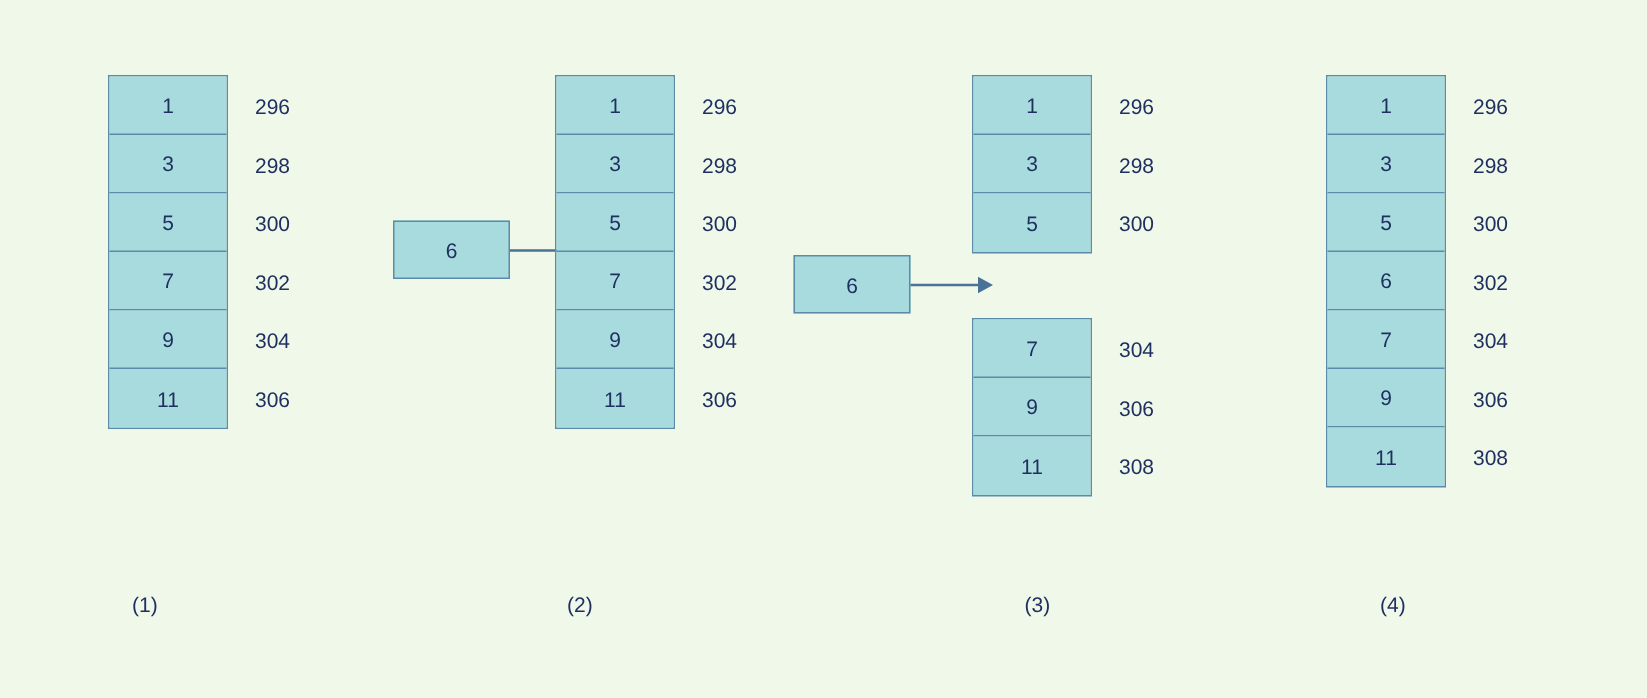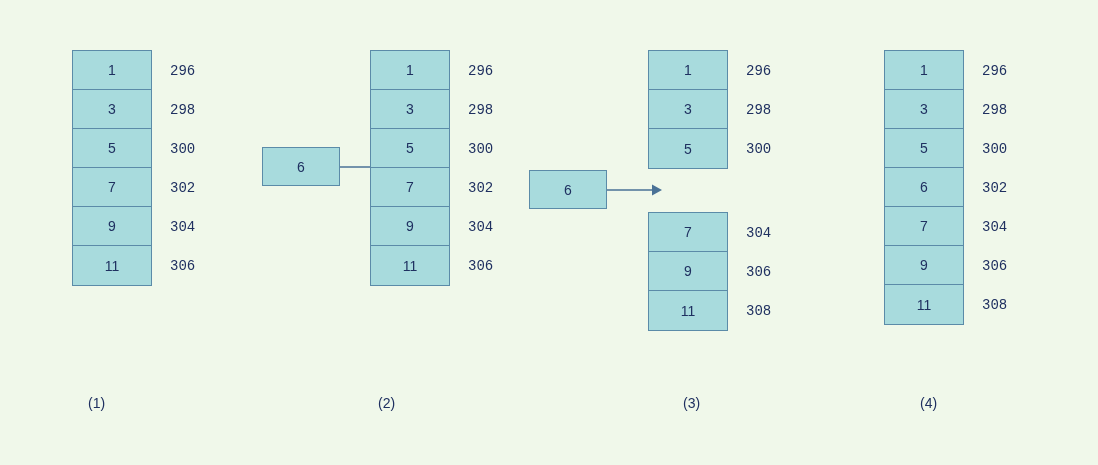--- a/index.html
+++ b/index.html
@@ -40,21 +40,21 @@
     font-size: 14px;
     font-family: "Liberation Sans", sans-serif;
   }
   .cell:last-child {
     border-bottom: none;
   }
   .addr {
     position: absolute;
     color: #1f3060;
     font-size: 14px;
-    font-family: Liberation Mono, monospace;
+    font-family: Liberation Sans, sans-serif;
     white-space: nowrap;
     line-height: 1;
   }
   .value-box {
     position: absolute;
     width: 78px;
     height: 39px;
     box-sizing: border-box;
     background: #a8dbdd;
     border: 1.5px solid #5b8ba8;

